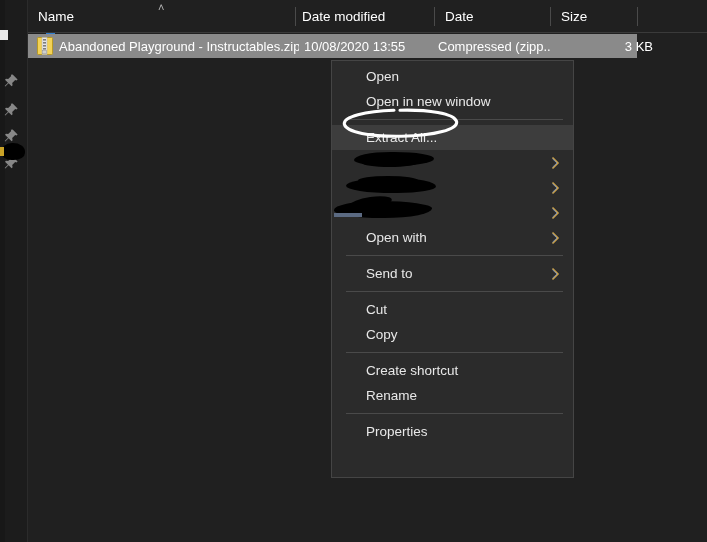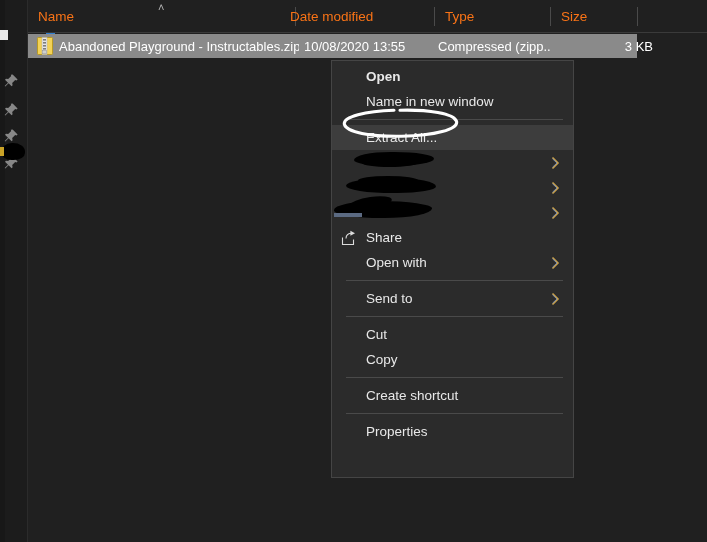--- a/index.html
+++ b/index.html
@@ -80,21 +80,21 @@
     position: absolute;
     left: 28px; top: 0;
     width: 679px; height: 33px;
     background: #202020;
     border-bottom: 1px solid #3a3a3a;
   }
   .col-head {
     position: absolute;
     top: 0; height: 33px;
     display: flex; align-items: center;
-    color: #f97316;
+    color: #ffffff;
     font-size: 13.5px;
     padding-left: 10px;
     user-select: none;
   }
   .col-sep {
     position: absolute;
     top: 7px; height: 19px;
     width: 1px;
     background: #4a4a4a;
   }
@@ -143,21 +143,21 @@
     position: relative;
     height: 25px;
     display: flex;
     align-items: center;
     color: #e8e8e8;
     font-size: 13.5px;
     padding-left: 34px;
     white-space: nowrap;
     user-select: none;
   }
-  .mi.bold { font-weight: bold; }
+  .mi.bold { font-weight: normal; }
   .mi.hl { background: #3d3d3d; }
   .mi-sep {
     height: 1px;
     margin: 5px 10px 5px 14px;
     background: #4a4a4a;
   }
   .mi .chev {
     position: absolute;
     right: 13px; top: 50%;
     transform: translateY(-50%);
@@ -261,24 +261,24 @@
     <div id="nav-redaction"></div>
   </div>
   <div id="nav-blue-chip"></div>
 
   <div id="header-row">
     <div id="sort-caret" style="left:130px">˄</div>
 
     <div class="col-head" style="left:0px;width:267px">Name</div>
     <div class="col-sep" style="left:267px"></div>
 
-    <div class="col-head" style="left:252px;width:138px">Date modified</div>
+    <div class="col-head" style="left:264px;width:138px">Date modified</div>
     <div class="col-sep" style="left:406px"></div>
 
-    <div class="col-head" style="left:407px;width:115px">Type</div>
+    <div class="col-head" style="left:407px;width:115px">Date</div>
     <div class="col-sep" style="left:522px"></div>
 
     <div class="col-head" style="left:523px;width:86px">Size</div>
     <div class="col-sep" style="left:609px"></div>
   </div>
 
   <div id="file-row">
     <span id="zip-icon">
       <svg width="16" height="18" viewBox="0 0 16 18">
         <rect x="0.5" y="0.5" width="15" height="17" rx="1" fill="#f3d257" stroke="#b99a22"></rect>
@@ -302,21 +302,21 @@
     <span class="cell" style="left:547px;width:78px;justify-content:flex-end">3 KB</span>
   </div>
 
   <div id="ctx-menu">
 
     <div class="mi bold">
       <span>Open</span>
     </div>
 
     <div class="mi">
-      <span>Name in new window</span>
+      <span>Open in new window</span>
     </div>
 
     <div class="mi-sep"></div>
 
     <div class="mi hl">
       <span>Extract All...</span>
     </div>
 
     <div class="mi">
       <span></span>
@@ -349,30 +349,20 @@
       <span class="redact" id="r3c"></span>
       <span class="chev">
         <svg width="9" height="14" viewBox="0 0 9 14">
           <path d="M1.5 1.5 L7 7 L1.5 12.5" fill="none" stroke="#c8a04a" stroke-width="1.6"></path>
           <path d="M1.5 2.8 L6 7 L1.5 11.2" fill="none" stroke="#7e93b8" stroke-width="0.9"></path>
         </svg>
       </span>
     </div>
 
 
-    <div class="mi">
-      <span class="glyph">
-        <svg width="16" height="16" viewBox="0 0 16 16">
-          <path d="M1.5 7.5 V14.5 H12.5 V9.5" fill="none" stroke="#dcdcdc" stroke-width="1.1"></path>
-          <path d="M5 8.5 C5 4.5 8 3.2 11 3.2" fill="none" stroke="#dcdcdc" stroke-width="1.1"></path>
-          <path d="M9.4 0.8 L14 3.2 L9.4 5.8 Z" fill="#dcdcdc"></path>
-        </svg>
-      </span>
-      <span>Share</span>
-    </div>
 
     <div class="mi">
       <span>Open with</span>
       <span class="chev">
         <svg width="9" height="14" viewBox="0 0 9 14">
           <path d="M1.5 1.5 L7 7 L1.5 12.5" fill="none" stroke="#c8a04a" stroke-width="1.6"></path>
           <path d="M1.5 2.8 L6 7 L1.5 11.2" fill="none" stroke="#7e93b8" stroke-width="0.9"></path>
         </svg>
       </span>
     </div>
@@ -400,20 +390,23 @@
       <span>Copy</span>
     </div>
 
     <div class="mi-sep"></div>
 
     <div class="mi">
       <span>Create shortcut</span>
     </div>
 
 
+    <div class="mi">
+      <span>Rename</span>
+    </div>
 
     <div class="mi-sep"></div>
 
     <div class="mi">
       <span>Properties</span>
     </div>
 
   </div>
 
   <svg id="annot-ellipse" viewBox="0 0 118 30">

